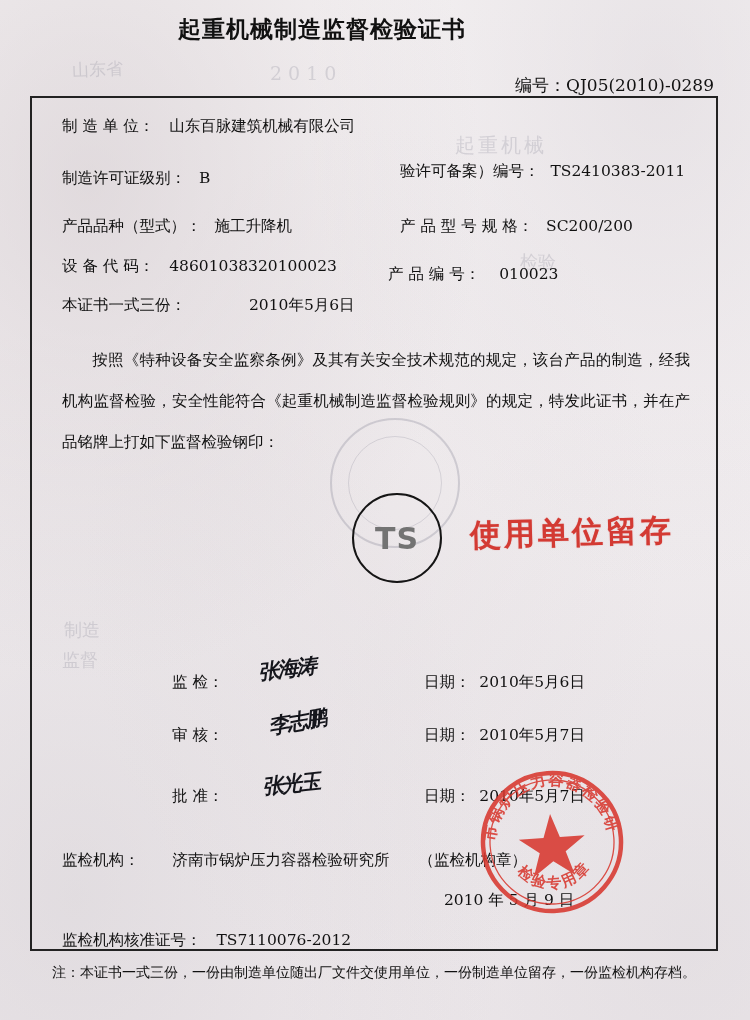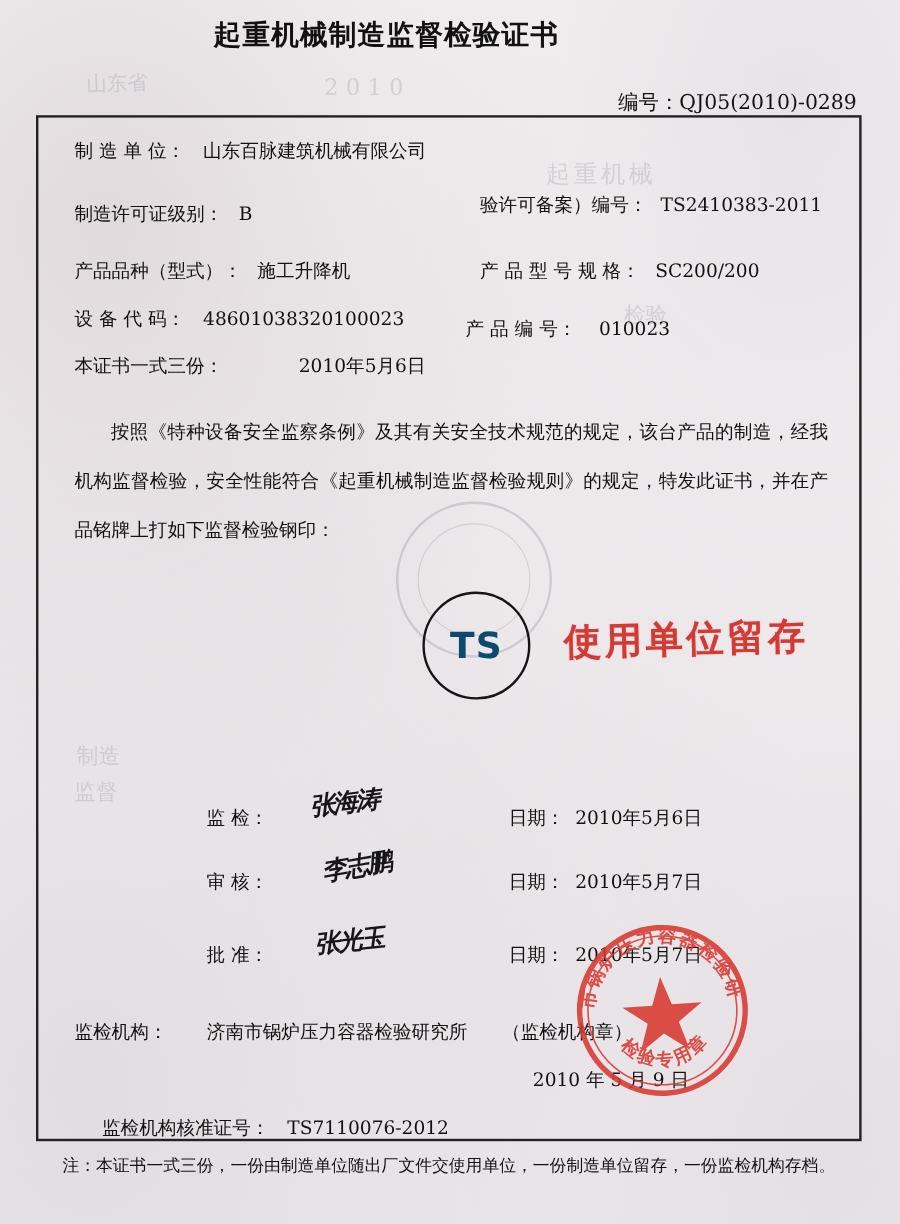--- a/index.html
+++ b/index.html
@@ -101,21 +101,21 @@
     height: 86px;
     border: 2.5px solid #151515;
     border-radius: 50%;
     display: flex;
     align-items: center;
     justify-content: center;
     font-family: "DejaVu Sans", "Liberation Sans", sans-serif;
     font-size: 30px;
     font-weight: bold;
     letter-spacing: 1px;
-    color: #0c4a6e;
+    color: #737373;
   }
   .ts-ghost-seal {
     position: absolute;
     left: 330px;
     top: 418px;
     width: 126px;
     height: 126px;
     border: 2px solid rgba(110,110,130,0.25);
     border-radius: 50%;
     pointer-events: none;
@@ -276,21 +276,21 @@
 <div class="handwrite" style="left:262px; top:770px; transform:rotate(-6deg);">张光玉</div>
 
 <div class="field" style="left:62px; top:850px;">
   <span class="label">监检机构：</span>
   <span class="value" style="margin-left:28px;">济南市锅炉压力容器检验研究所</span>
   <span class="label" style="margin-left:24px;">（监检机构章）</span>
 </div>
 
 <div class="field" style="left:444px; top:890px;">2010 年  5 月  9 日</div>
 
-<div class="field" style="left:62px; top:930px;margin-left:23px;">
+<div class="field" style="left:62px; top:930px;">
   <span class="label">监检机构核准证号：</span>
   <span class="value" style="margin-left:10px;">TS7110076-2012</span>
 </div>
 
 <div class="red-seal">
   <svg width="148" height="148" viewBox="0 0 148 148" aria-hidden="true">
     <g opacity="0.88" transform="rotate(-4 74 74)">
       <circle cx="74" cy="74" r="69" fill="none" stroke="#d8382f" stroke-width="4.5"></circle>
       <circle cx="74" cy="74" r="62" fill="none" stroke="#d8382f" stroke-width="1.3"></circle>
       <path id="sealTop" d="M 17 74 A 57 57 0 0 1 131 74" fill="none"></path>

